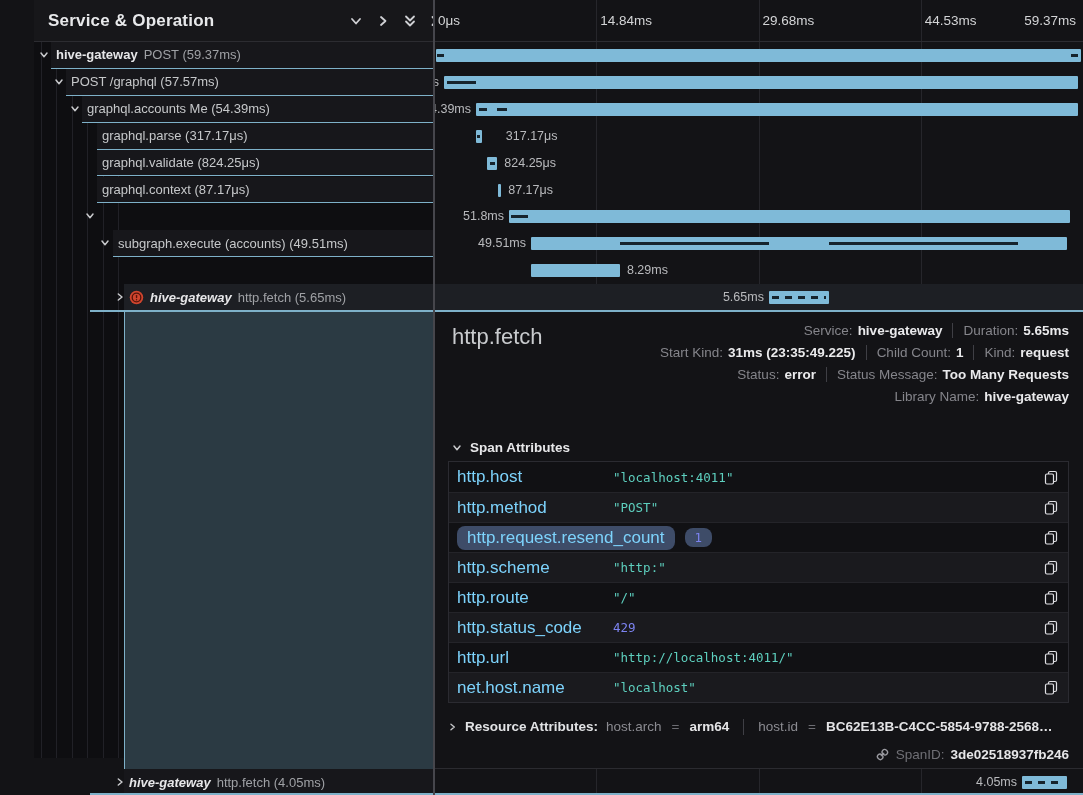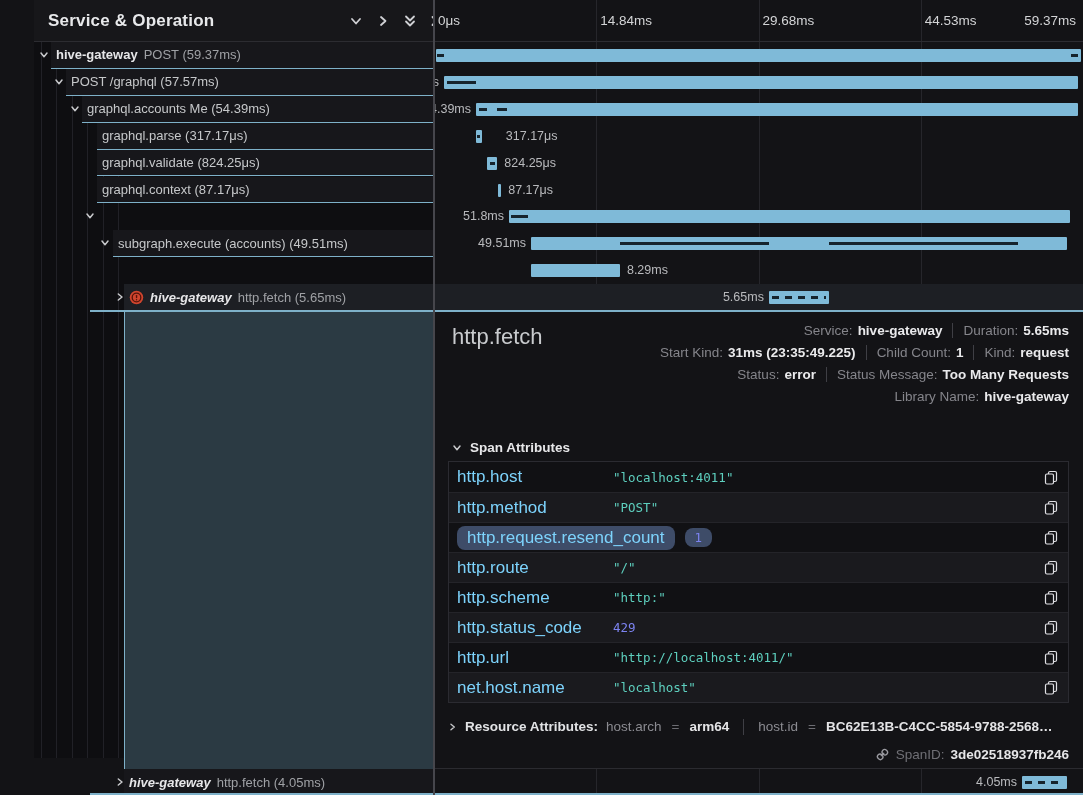--- a/index.html
+++ b/index.html
@@ -352,32 +352,32 @@
             <span class="akey hl" style="min-width:0">http.request.resend_count</span>
             <span class="aval num hl">1</span>
             <span class="copy-btn">
               <svg width="14" height="15" viewBox="0 0 14 15">
                 <rect x="4.5" y="1.5" width="8" height="10" rx="1.5" fill="none" stroke="#e0e0e4" stroke-width="1.2"></rect>
                 <rect x="1.5" y="4" width="8" height="10" rx="1.5" fill="#131316" stroke="#e0e0e4" stroke-width="1.2"></rect>
               </svg>
             </span>
           </div>
         <div class="attr-row">
+            <span class="akey">http.scheme</span>
+            <span class="aval str">"http:"</span>
+            <span class="copy-btn">
+              <svg width="14" height="15" viewBox="0 0 14 15">
+                <rect x="4.5" y="1.5" width="8" height="10" rx="1.5" fill="none" stroke="#e0e0e4" stroke-width="1.2"></rect>
+                <rect x="1.5" y="4" width="8" height="10" rx="1.5" fill="#131316" stroke="#e0e0e4" stroke-width="1.2"></rect>
+              </svg>
+            </span>
+          </div>
+        <div class="attr-row">
             <span class="akey">http.route</span>
             <span class="aval str">"/"</span>
-            <span class="copy-btn">
-              <svg width="14" height="15" viewBox="0 0 14 15">
-                <rect x="4.5" y="1.5" width="8" height="10" rx="1.5" fill="none" stroke="#e0e0e4" stroke-width="1.2"></rect>
-                <rect x="1.5" y="4" width="8" height="10" rx="1.5" fill="#131316" stroke="#e0e0e4" stroke-width="1.2"></rect>
-              </svg>
-            </span>
-          </div>
-        <div class="attr-row">
-            <span class="akey">http.scheme</span>
-            <span class="aval str">"http:"</span>
             <span class="copy-btn">
               <svg width="14" height="15" viewBox="0 0 14 15">
                 <rect x="4.5" y="1.5" width="8" height="10" rx="1.5" fill="none" stroke="#e0e0e4" stroke-width="1.2"></rect>
                 <rect x="1.5" y="4" width="8" height="10" rx="1.5" fill="#131316" stroke="#e0e0e4" stroke-width="1.2"></rect>
               </svg>
             </span>
           </div>
         <div class="attr-row">
             <span class="akey">http.status_code</span>
             <span class="aval num">429</span>

